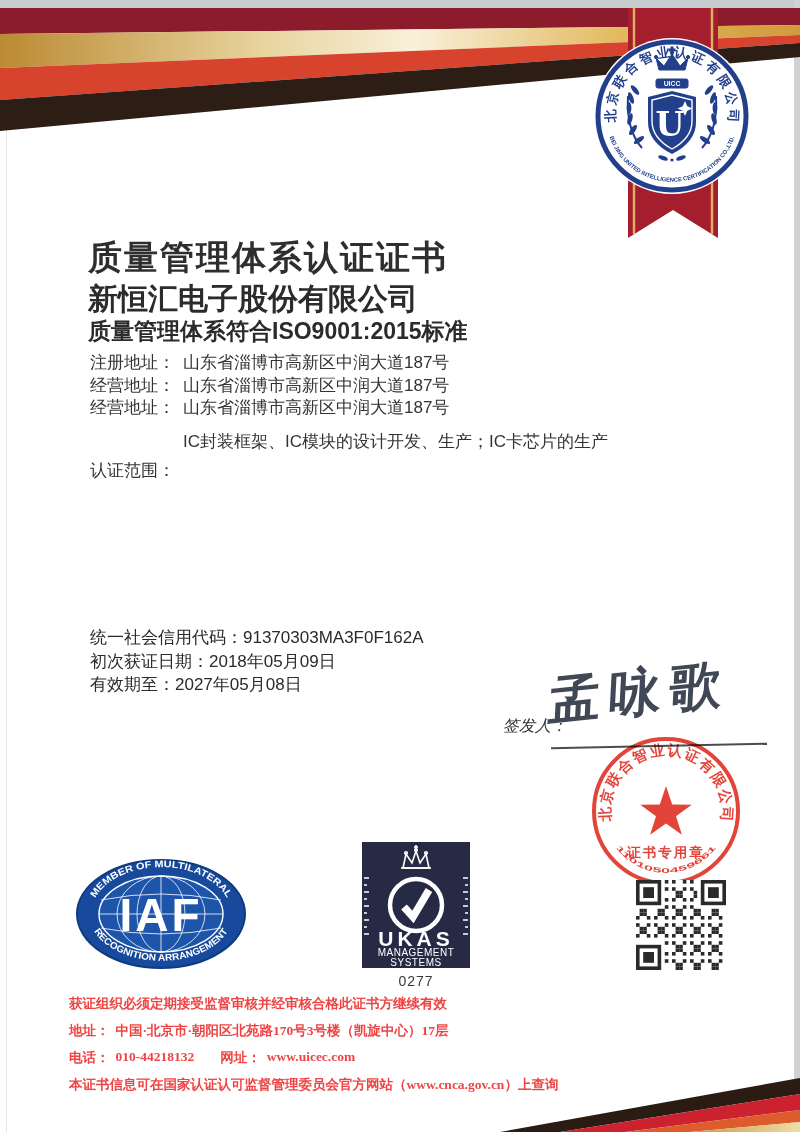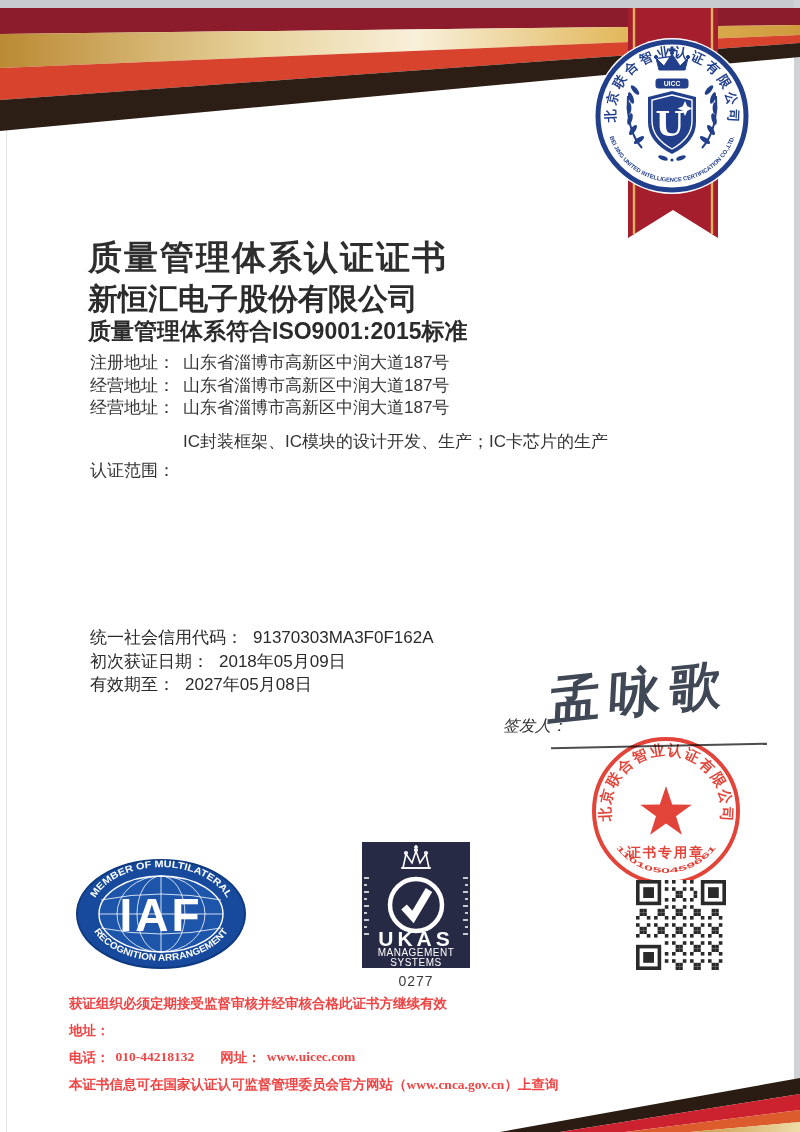--- a/index.html
+++ b/index.html
@@ -20,21 +20,21 @@
   .standard { left:88px; top:316px; font-size:23px; font-weight:bold; color:#2b2b2b; }
 
   .addr-block { left:90px; top:352px; font-size:17px; color:#333; }
   .addr-block .row { line-height:22.5px; display:flex; }
   .addr-block .lab { margin-right:8px; white-space:nowrap; }
   .scope-row { left:90px; top:430px; font-size:17px; color:#333; display:flex; }
   .scope-row .lab { margin-right:8px; white-space:nowrap;margin-top:29px; }
 
   .details-block { left:90px; top:626px; font-size:17px; color:#2a2a2a; font-weight:500; }
   .details-block .row { line-height:23.5px; display:flex; }
-  .details-block .lab { margin-right:10px; white-space:nowrap; }
+  .details-block .lab { white-space:nowrap; }
 
   .signer-label { left:503px; top:716px; font-size:16px; color:#333;font-style:italic; }
   .signature { left:548px; top:658px; width:250px; height:95px; pointer-events:none; }
   .signature span {
     display:inline-block; font-size:52px; font-weight:bold; color:#414855;
     letter-spacing:9px; transform:rotate(-6deg) skewX(-9deg);
     font-family:"DejaVu Serif","Liberation Serif",serif;
   }
   .sig-line { left:551px; top:745px; width:216px; height:2px; background:#4c4c4c; transform:rotate(-1.2deg); }
 
@@ -389,20 +389,21 @@
       <rect x="72" y="7.2" width="10.8" height="10.8" fill="#2a2a2a"></rect>
       <rect x="0" y="64.8" width="25.2" height="25.2" fill="#2a2a2a"></rect>
       <rect x="3.6" y="68.4" width="18" height="18" fill="#ffffff"></rect>
       <rect x="7.2" y="72" width="10.8" height="10.8" fill="#2a2a2a"></rect>
     </svg>
 
   <div class="abs footer">
     <div class="fline">获证组织必须定期接受监督审核并经审核合格此证书方继续有效</div>
     <div class="fline">
       <span class="lab">地址：</span>
+      <span>中国·北京市·朝阳区北苑路170号3号楼（凯旋中心）17层</span>
     </div>
     <div class="fline">
       <span class="lab">电话：</span>
       <span>010-44218132</span>
       <span class="gap"></span>
       <span class="lab">网址：</span>
       <span>www.uicec.com</span>
     </div>
     <div class="fline">本证书信息可在国家认证认可监督管理委员会官方网站（www.cnca.gov.cn）上查询</div>
   </div>

